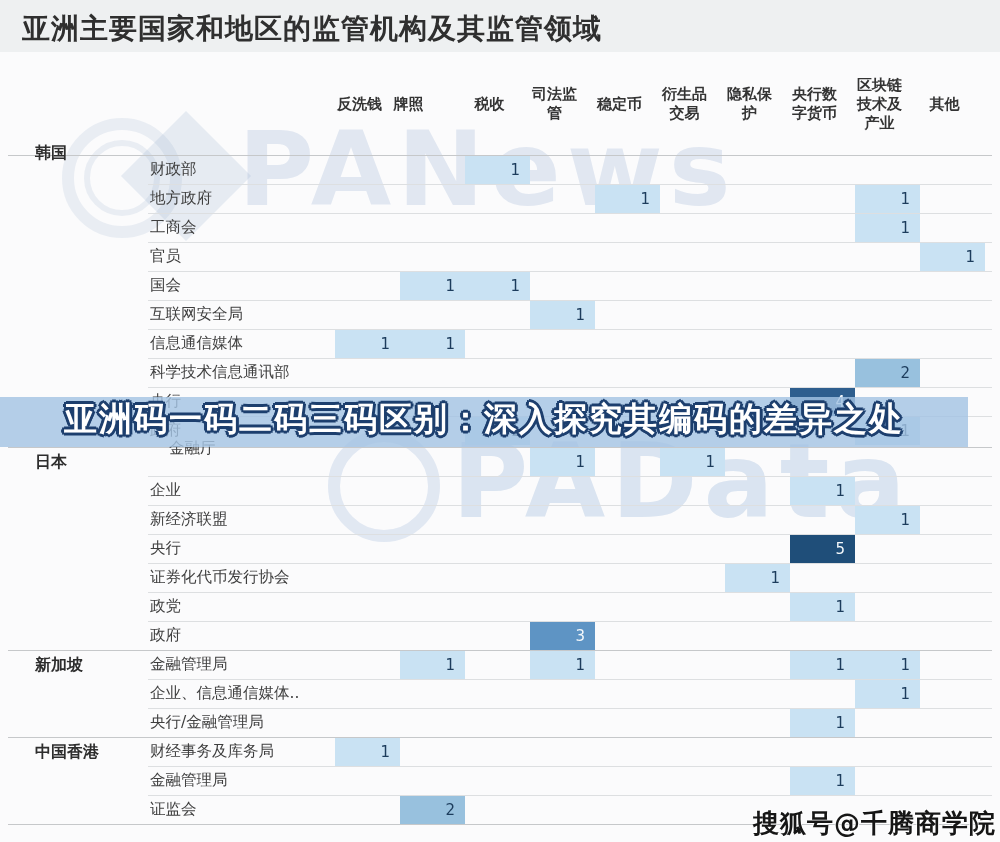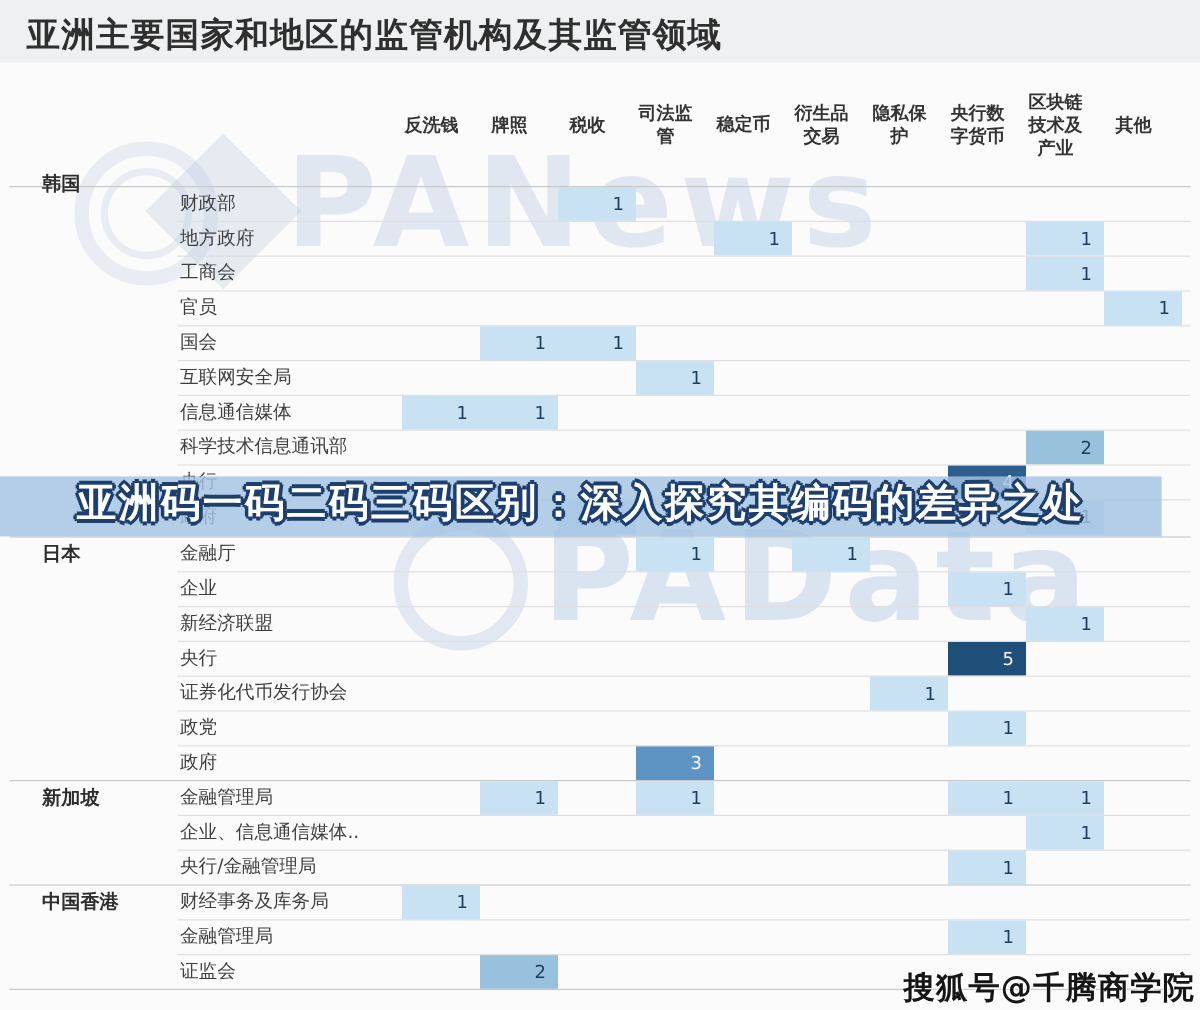--- a/index.html
+++ b/index.html
@@ -86,21 +86,21 @@
 
 <div class="wm" style="left:0; top:0;">
   <div class="ring" style="left:328px; top:430px; width:112px; height:112px; border-width:12px; border-color:rgba(130,165,210,0.22);"></div>
   <div class="wm-text padata-text" style="position:absolute; left:452px; top:420px;">PAData</div>
 </div>
 
 <div id="headers">
     <div class="hcell" style="left: 327px;">
       <div>反洗钱</div>
     </div>
-    <div class="hcell" style="left: 392px;">
+    <div class="hcell" style="left: 376px; font-family: Liberation Serif, serif;">
       <div>牌照</div>
     </div>
     <div class="hcell" style="left: 457px;">
       <div>税收</div>
     </div>
     <div class="hcell" style="left: 522px;">
       <div>司法监</div>
       <div>管</div>
     </div>
     <div class="hcell" style="left: 587px; font-family: Liberation Serif, serif;">
@@ -158,21 +158,21 @@
     <div class="cell" style="left: 855px; top: 359px; background: rgb(152, 193, 222); color: rgb(28, 60, 92);">2</div>
     <div class="row-sep" style="top: 387px;"></div>
     <div class="org-label" style="top: 387px;">央行</div>
     <div class="cell" style="left: 790px; top: 388px; background: rgb(46, 94, 142); color: rgb(244, 248, 251);">4</div>
     <div class="row-sep" style="top: 416px;"></div>
     <div class="org-label" style="top: 416px;">政府</div>
     <div class="cell" style="left: 465px; top: 417px; background: rgb(201, 226, 243); color: rgb(28, 60, 92);">1</div>
     <div class="cell" style="left: 855px; top: 417px; background: rgb(201, 226, 243); color: rgb(28, 60, 92);">1</div>
     <div class="grp-line" style="top: 447px;"></div>
     <div class="country-label" style="top: 447px;">日本</div>
-    <div class="org-label" style="top: 447px;">金融厅</div>
+    <div class="org-label" style="top: 434px; margin-left: 19px;">金融厅</div>
     <div class="cell" style="left: 530px; top: 448px; background: rgb(201, 226, 243); color: rgb(28, 60, 92);">1</div>
     <div class="cell" style="left: 660px; top: 448px; background: rgb(201, 226, 243); color: rgb(28, 60, 92);">1</div>
     <div class="row-sep" style="top: 476px;"></div>
     <div class="org-label" style="top: 476px;">企业</div>
     <div class="cell" style="left: 790px; top: 477px; background: rgb(201, 226, 243); color: rgb(28, 60, 92);">1</div>
     <div class="row-sep" style="top: 505px;"></div>
     <div class="org-label" style="top: 505px;">新经济联盟</div>
     <div class="cell" style="left: 855px; top: 506px; background: rgb(201, 226, 243); color: rgb(28, 60, 92);">1</div>
     <div class="row-sep" style="top: 534px;"></div>
     <div class="org-label" style="top: 534px;">央行</div>

